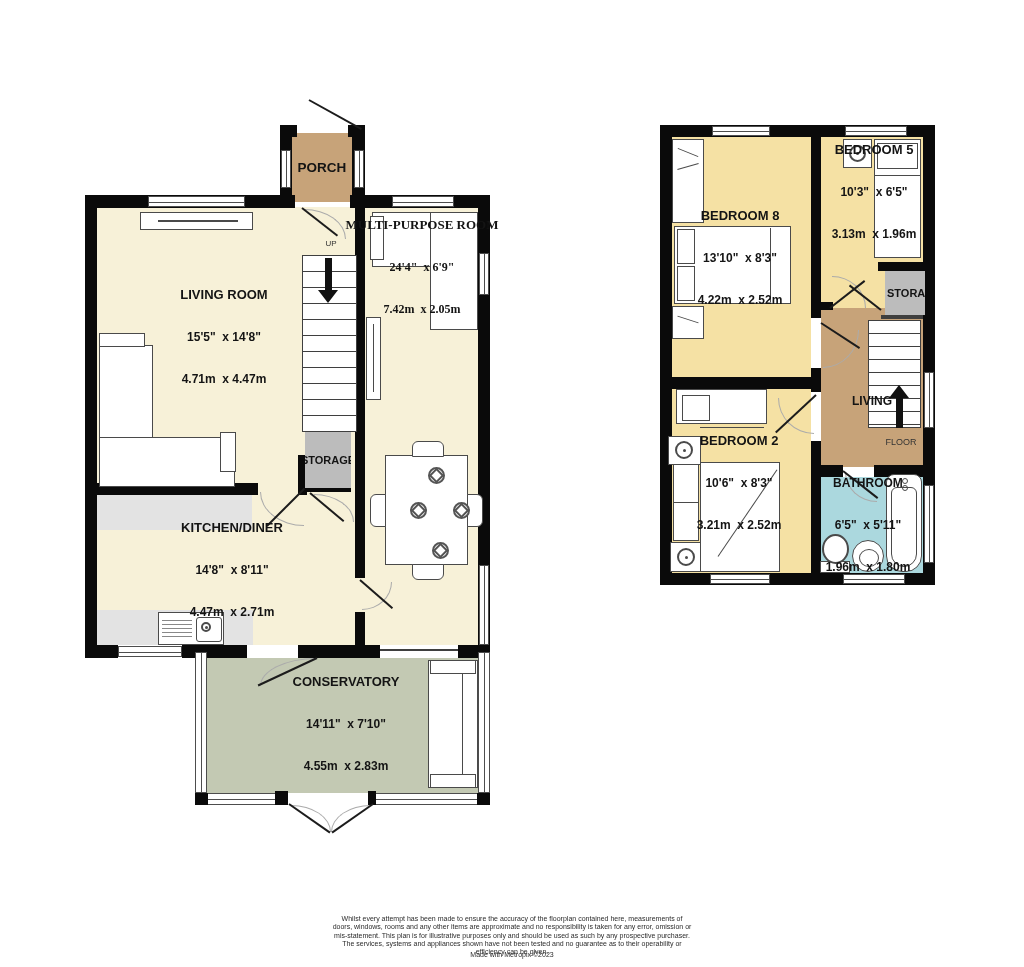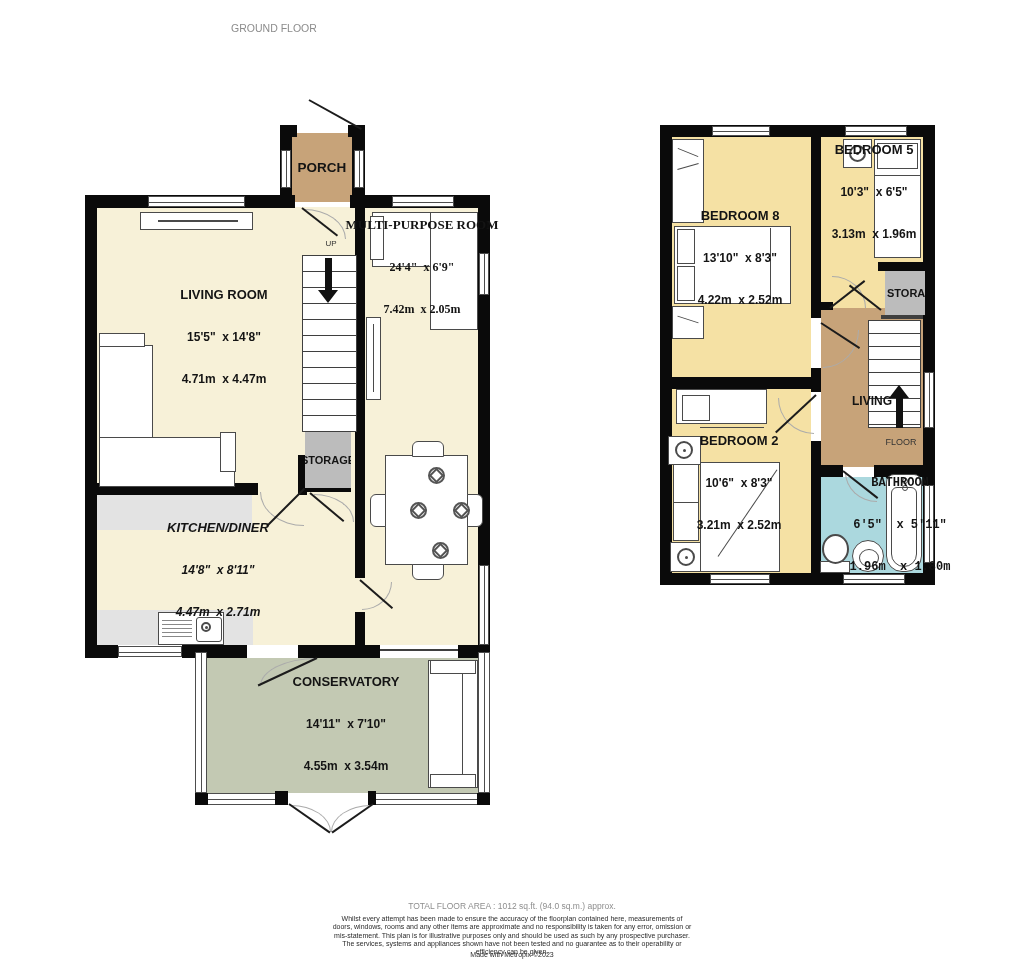--- a/index.html
+++ b/index.html
@@ -44,21 +44,20 @@
   .floor-head .a{font-size:9.5px;line-height:12px;}
   .foot-total{position:absolute;text-align:center;color:#8e8e8e;font-size:8.5px;z-index:30;}
   .foot-disc{position:absolute;text-align:center;color:#2b2b2b;font-size:7px;line-height:8.3px;z-index:30;}
 </style>
 </head>
 <body>
 
 <div id="canvas">
 
   <div class="floor-head" style="left:59px;top:22px;width:430px;">
-    <div class="t">GROUND FLOOR</div>
   </div>
 
   <div>
 
     <div class="fill" style="left:97px;top:207px;width:381px;height:438px;background:#f7f1d8;"></div>
     <div class="fill" style="left:292px;top:133px;width:60px;height:69px;background:#c7a379;"></div>
     <div class="fill" style="left:207px;top:658px;width:271px;height:135px;background:#c3c9b3;"></div>
 
     <div class="wall" style="left:280px;top:125px;width:12px;height:77px;"></div>
     <div class="wall" style="left:352px;top:125px;width:13px;height:77px;"></div>
@@ -160,29 +159,29 @@
     <div class="rlabel" style="left:224px;top:337px;">
       <div>LIVING ROOM</div>
       <div class="dims">15'5"  x 14'8"</div>
       <div class="dims">4.71m  x 4.47m</div>
     </div>
     <div class="rlabel" style="left:422px;top:267px;font-family:Liberation Serif, serif;">
       <div>MULTI-PURPOSE ROOM</div>
       <div class="dims">24'4"  x 6'9"</div>
       <div class="dims">7.42m  x 2.05m</div>
     </div>
-    <div class="rlabel" style="left:218px;top:570px;font-style:italic;">
+    <div class="rlabel" style="left:232px;top:570px;">
       <div>KITCHEN/DINER</div>
       <div class="dims">14'8"  x 8'11"</div>
       <div class="dims">4.47m  x 2.71m</div>
     </div>
     <div class="rlabel" style="left:346px;top:724px;">
       <div>CONSERVATORY</div>
       <div class="dims">14'11"  x 7'10"</div>
-      <div class="dims">4.55m  x 3.54m</div>
+      <div class="dims">4.55m  x 2.83m</div>
     </div>
     <div class="small-label" style="left:331px;top:243px;font-size:8px;">UP</div>
   </div>
 
   <div>
 
     <div class="fill" style="left:672px;top:137px;width:139px;height:244px;background:#f5e1a4;"></div>
     <div class="fill" style="left:672px;top:389px;width:139px;height:184px;background:#f5e1a4;"></div>
     <div class="fill" style="left:821px;top:137px;width:102px;height:171px;background:#f5e1a4;"></div>
     <div class="fill" style="left:821px;top:308px;width:102px;height:159px;background:#c7a379;"></div>
@@ -279,26 +278,25 @@
     <div class="rlabel" style="left:874px;top:192px;">
       <div>BEDROOM 5</div>
       <div class="dims">10'3"  x 6'5"</div>
       <div class="dims">3.13m  x 1.96m</div>
     </div>
     <div class="rlabel" style="left:739px;top:483px;">
       <div>BEDROOM 2</div>
       <div class="dims">10'6"  x 8'3"</div>
       <div class="dims">3.21m  x 2.52m</div>
     </div>
-    <div class="rlabel" style="left:900px;top:525px;font-size:12px;font-family:Liberation Mono, monospace;">
+    <div class="rlabel" style="left:868px;top:525px;font-size:12px;">
       <div>BATHROOM</div>
       <div class="dims">6'5"  x 5'11"</div>
       <div class="dims">1.96m  x 1.80m</div>
     </div>
     <div class="rlabel midlabel" style="left:872px;top:401px;">LIVING</div>
     <div class="small-label" style="left:901px;top:442px;">FLOOR</div>
   </div>
 
-  <div class="foot-total" style="left:262px;top:901px;width:500px;">TOTAL FLOOR AREA : 1012 sq.ft. (94.0 sq.m.) approx.</div>
   <div class="foot-disc" style="left:332px;top:915px;width:360px;">Whilst every attempt has been made to ensure the accuracy of the floorplan contained here, measurements of doors, windows, rooms and any other items are approximate and no responsibility is taken for any error, omission or mis-statement. This plan is for illustrative purposes only and should be used as such by any prospective purchaser. The services, systems and appliances shown have not been tested and no guarantee as to their operability or efficiency can be given.</div>
   <div class="foot-disc" style="left:332px;top:951px;width:360px;">Made with Metropix ©2023</div>
 
 </div>
 
 </body></html>

